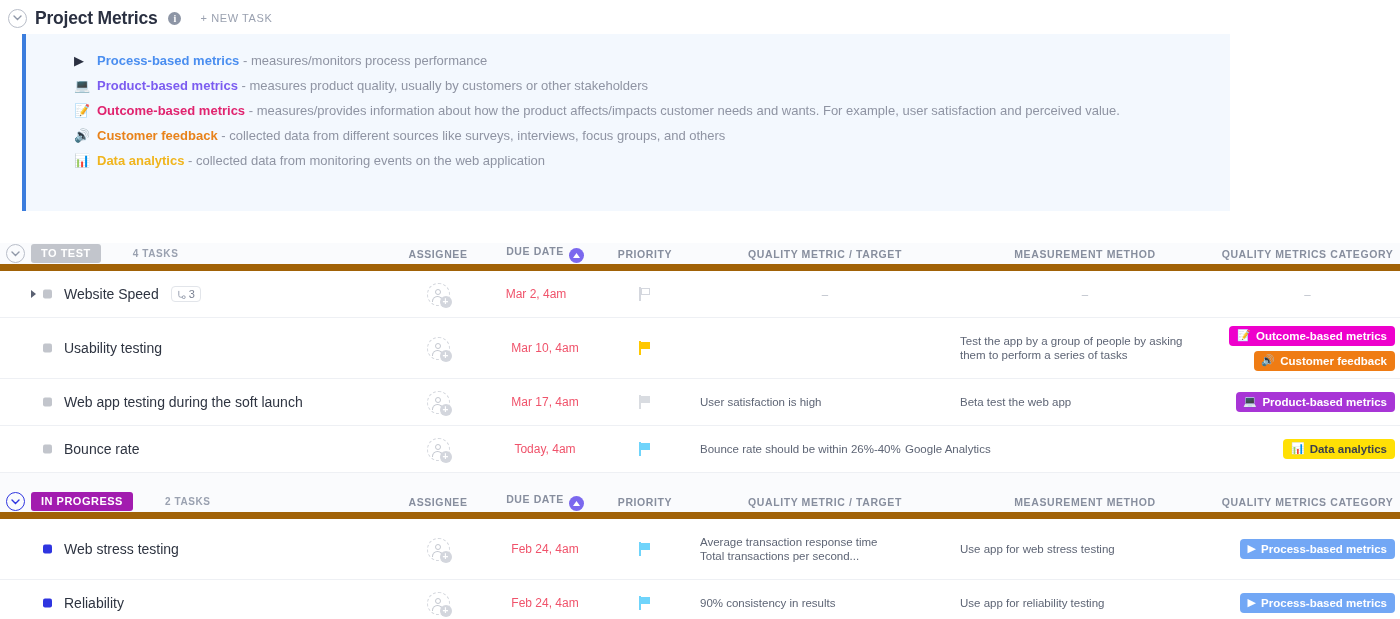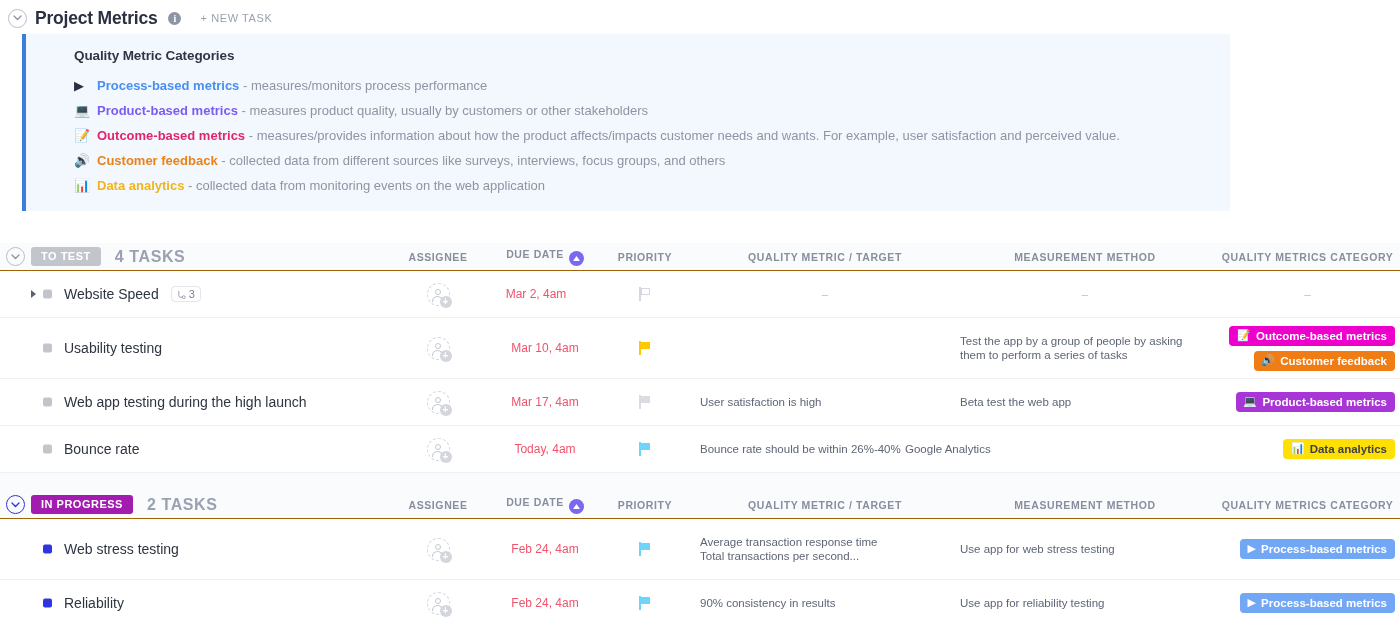--- a/index.html
+++ b/index.html
@@ -72,32 +72,32 @@
   .cat-name { font-weight: 700; }
   .cat-desc { color: #8f94a3; font-weight: 400; }
 
   
   .group { position: absolute; left: 0; width: 1400px; }
 
   .group-head {
     height: 28px;
     display: flex; align-items: center;
     background: #fafbfd;
-    border-bottom: 1px solid #a16207;
+    border-bottom: 7px solid #a16207;
     position: relative;
   }
   .group-head .chev-circle { margin-left: 6px; margin-right: 6px; }
   .status-pill {
     font-size: 11px; font-weight: 700; letter-spacing: 0.5px;
     padding: 4px 10px; border-radius: 3px; color: #fff;
     line-height: 1;
   }
   .task-count {
-    font-size: 16px; color: #9aa1b0; letter-spacing: 0.6px;
-    font-weight: 600; margin-left: 14px; text-align: center;
+    font-size: 10px; color: #9aa1b0; letter-spacing: 0.6px;
+    font-weight: 600; margin-left: 32px; text-align: center;
   }
 
   .col-head {
     position: absolute;
     font-size: 10.5px; letter-spacing: 0.6px; color: #878e9e;
     font-weight: 600; text-align: center;
     top: 50%; transform: translateY(-50%);
   }
   .sort-badge {
     display: inline-flex; align-items: center; justify-content: center;
@@ -202,21 +202,20 @@
     <svg width="9" height="6" viewBox="0 0 9 6">
         <path d="M1 1l3.5 3.5L8 1" stroke="currentColor" stroke-width="1.4" fill="none" stroke-linecap="round"></path>
       </svg>
   </span>
   <span class="page-title">Project Metrics</span>
   <span class="info-dot">i</span>
   <span class="new-task-top">+ NEW TASK</span>
 </div>
 
 <div class="callout">
-  <div class="callout-title">Quality Metric Categories</div>
   <div id="cat-list">
       <div class="cat-line">
         <span class="cat-icon">▶</span>
         <span><span class="cat-name" style="color:#4a8ef0">Process-based metrics</span><span class="cat-desc"> - measures/monitors process performance</span></span>
       </div>
       <div class="cat-line">
         <span class="cat-icon">💻</span>
         <span><span class="cat-name" style="color:#7b5cf0">Product-based metrics</span><span class="cat-desc"> - measures product quality, usually by  customers or other stakeholders</span></span>
       </div>
       <div class="cat-line">
@@ -322,21 +321,21 @@
             </span>
             <span class="tag" style="background:#ef7c14;color:#ffffff">
               <span class="tag-ico">🔊</span>
               <span>Customer feedback</span>
             </span>
           </span>
         </div>
       </div>
       <div class="row">
         <span class="status-sq" style="background:#c2c5cc"></span>
-        <span class="task-name">Web app testing during the high launch</span>
+        <span class="task-name">Web app testing during the soft launch</span>
         <div class="cell center" style="left:383px;width:110px">
           <span class="avatar">
             <span class="head"></span>
             <span class="body"></span>
             <span class="plus">+</span>
           </span>
         </div>
         <div class="cell center" style="left:490px;width:110px">
           <span class="due-date">Mar 17, 4am</span>
         </div>

